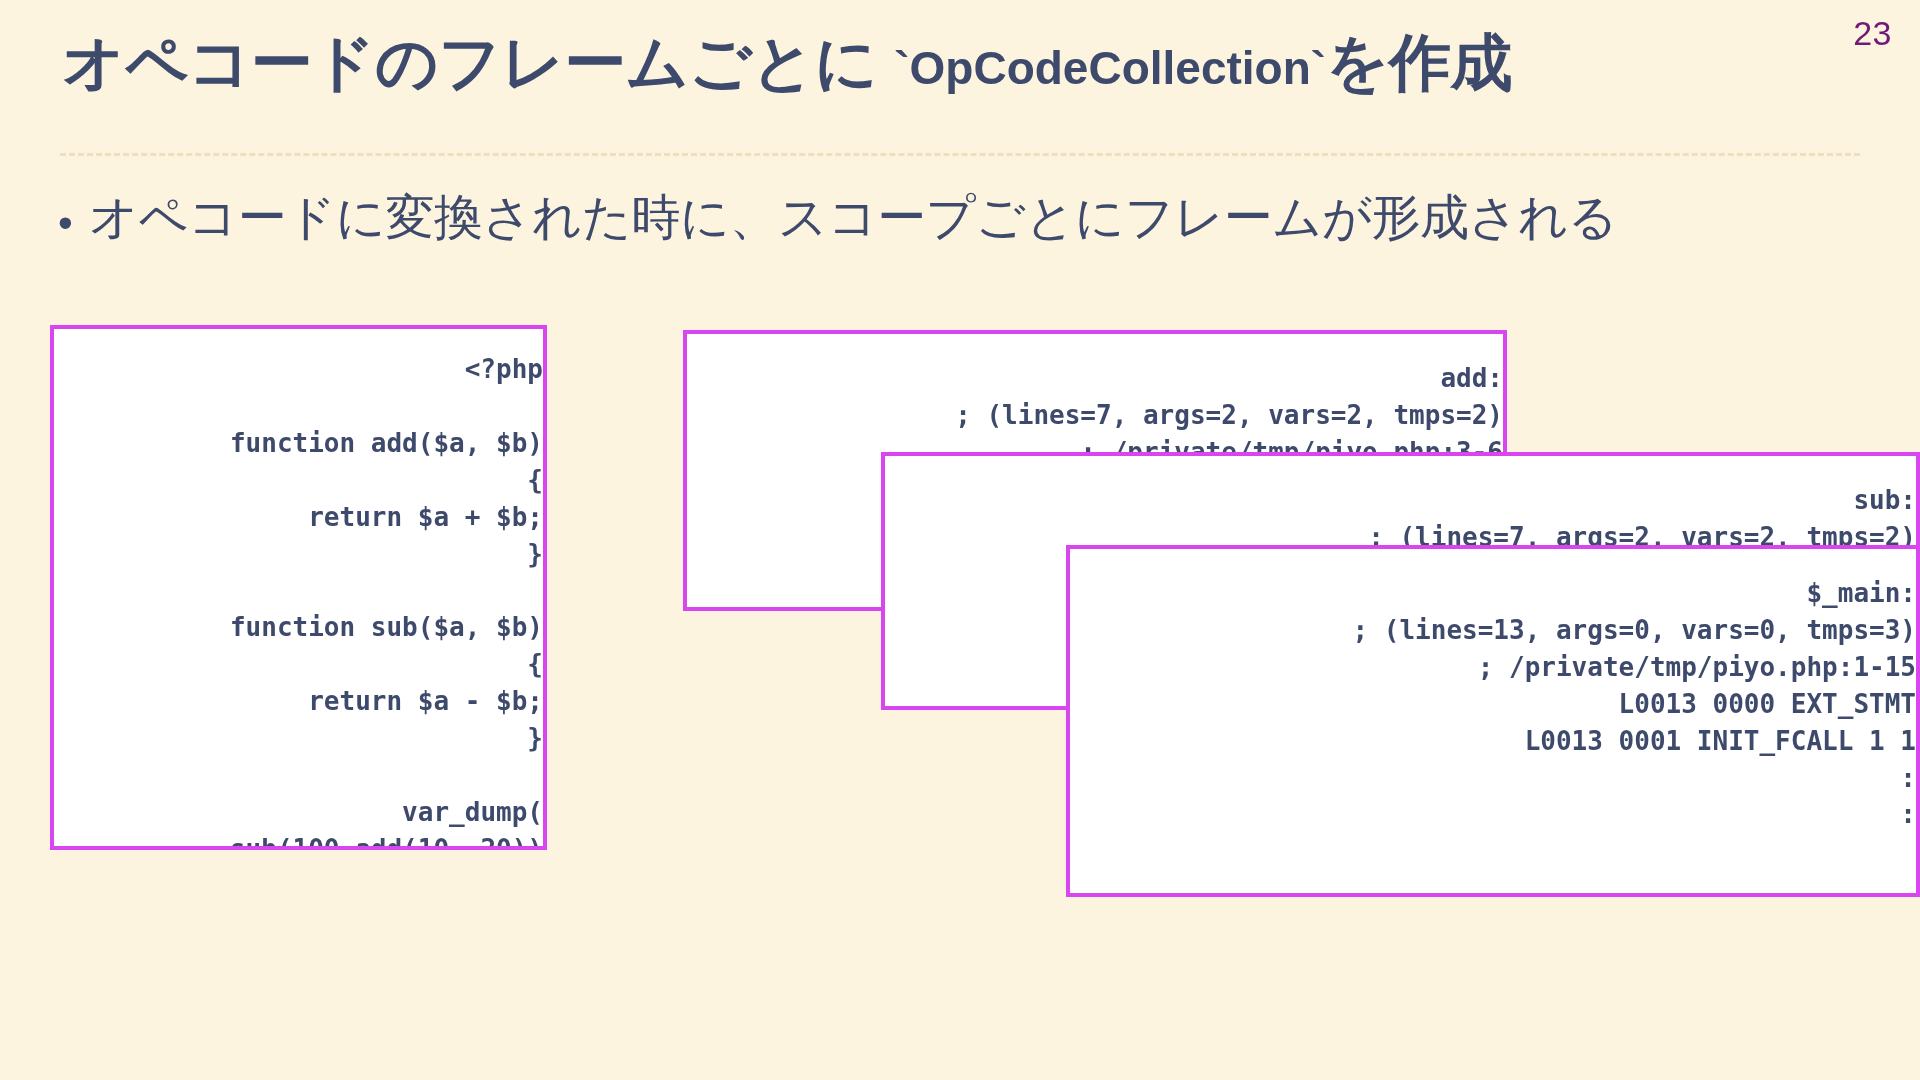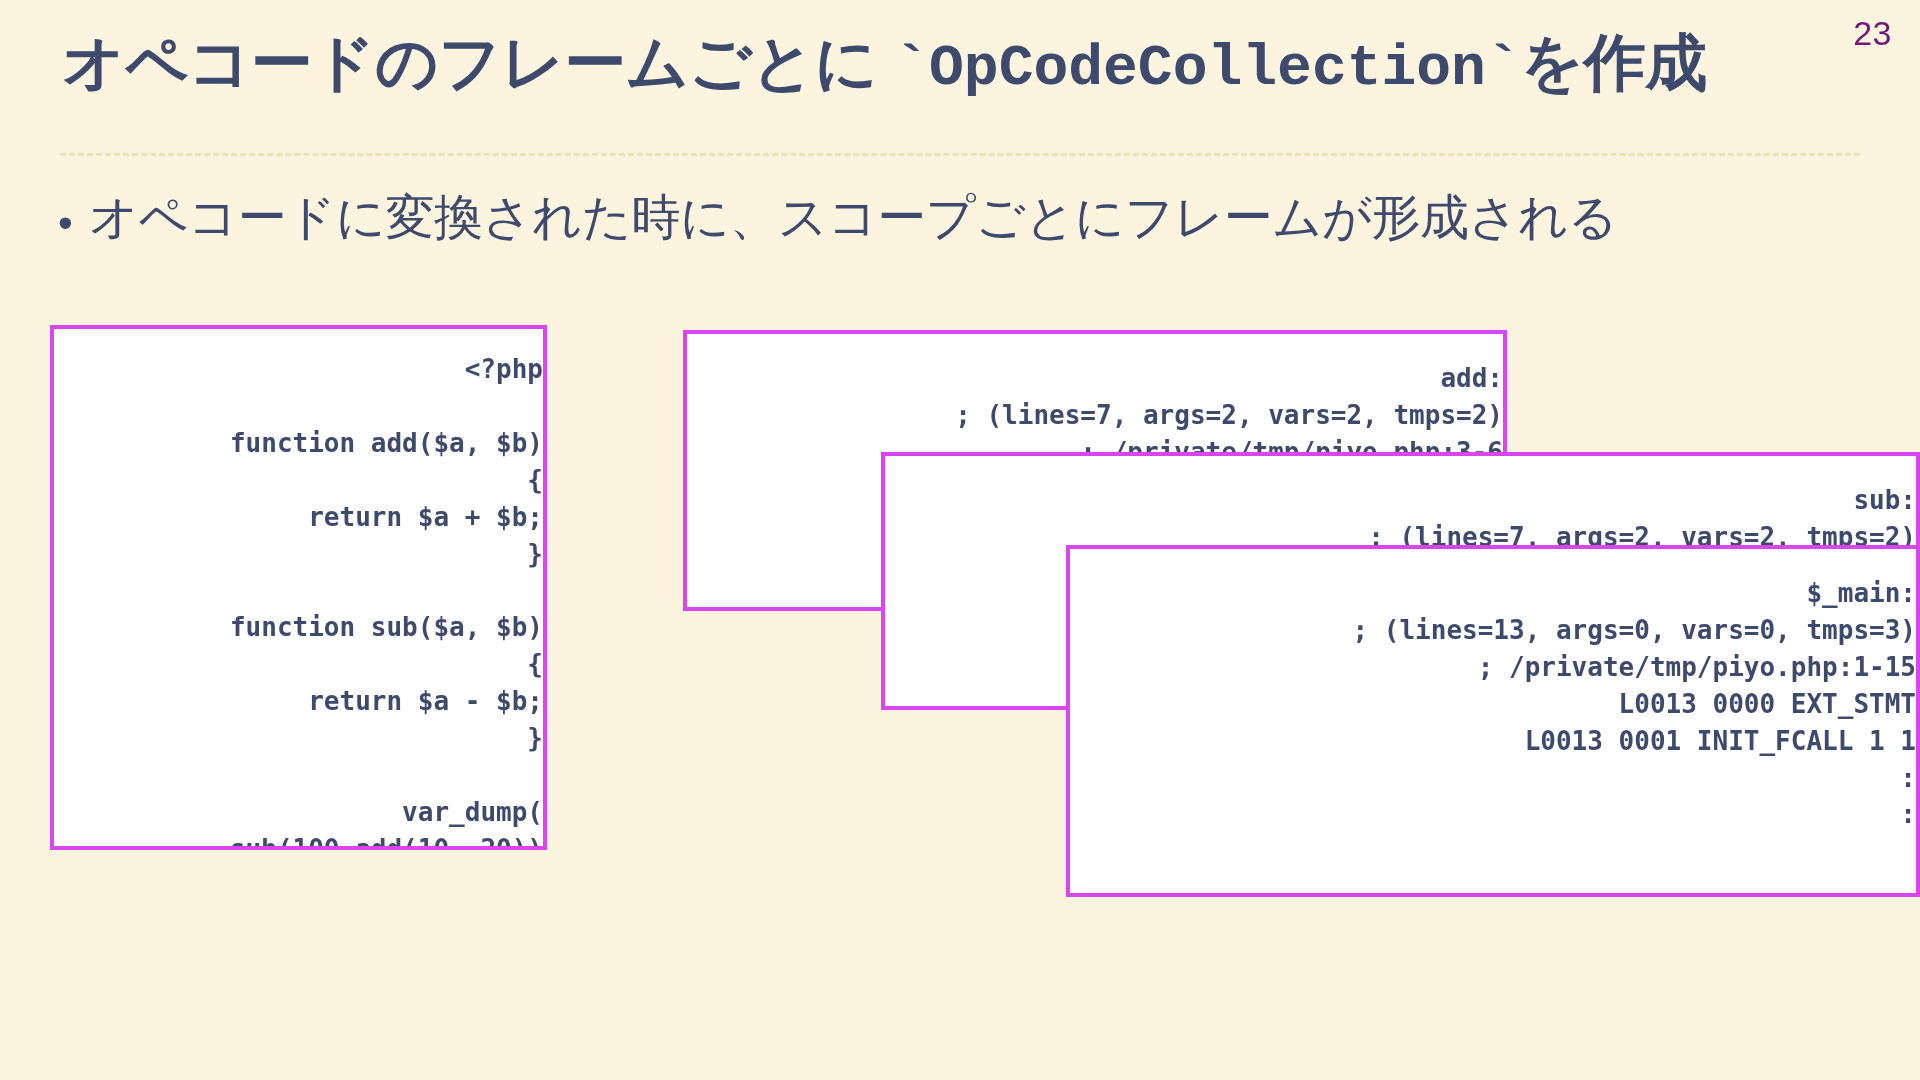--- a/index.html
+++ b/index.html
@@ -41,23 +41,23 @@
     top: 28px;
     width: 1790px;
     font-size: 62px;
     font-weight: 700;
     line-height: 1.12;
     color: #3e4a6b;
     white-space: nowrap;
     letter-spacing: -0.5px;
   }
   #slide-title .code-span {
-    font-family: Liberation Mono, monospace;
+    font-family: Liberation Sans, sans-serif;
     font-weight: 700;
-    font-size: 58px;
+    font-size: 46px;
     letter-spacing: 0px;
   }
 
   
   #title-divider {
     position: absolute;
     left: 60px;
     top: 153px;
     width: 1800px;
     height: 0;

